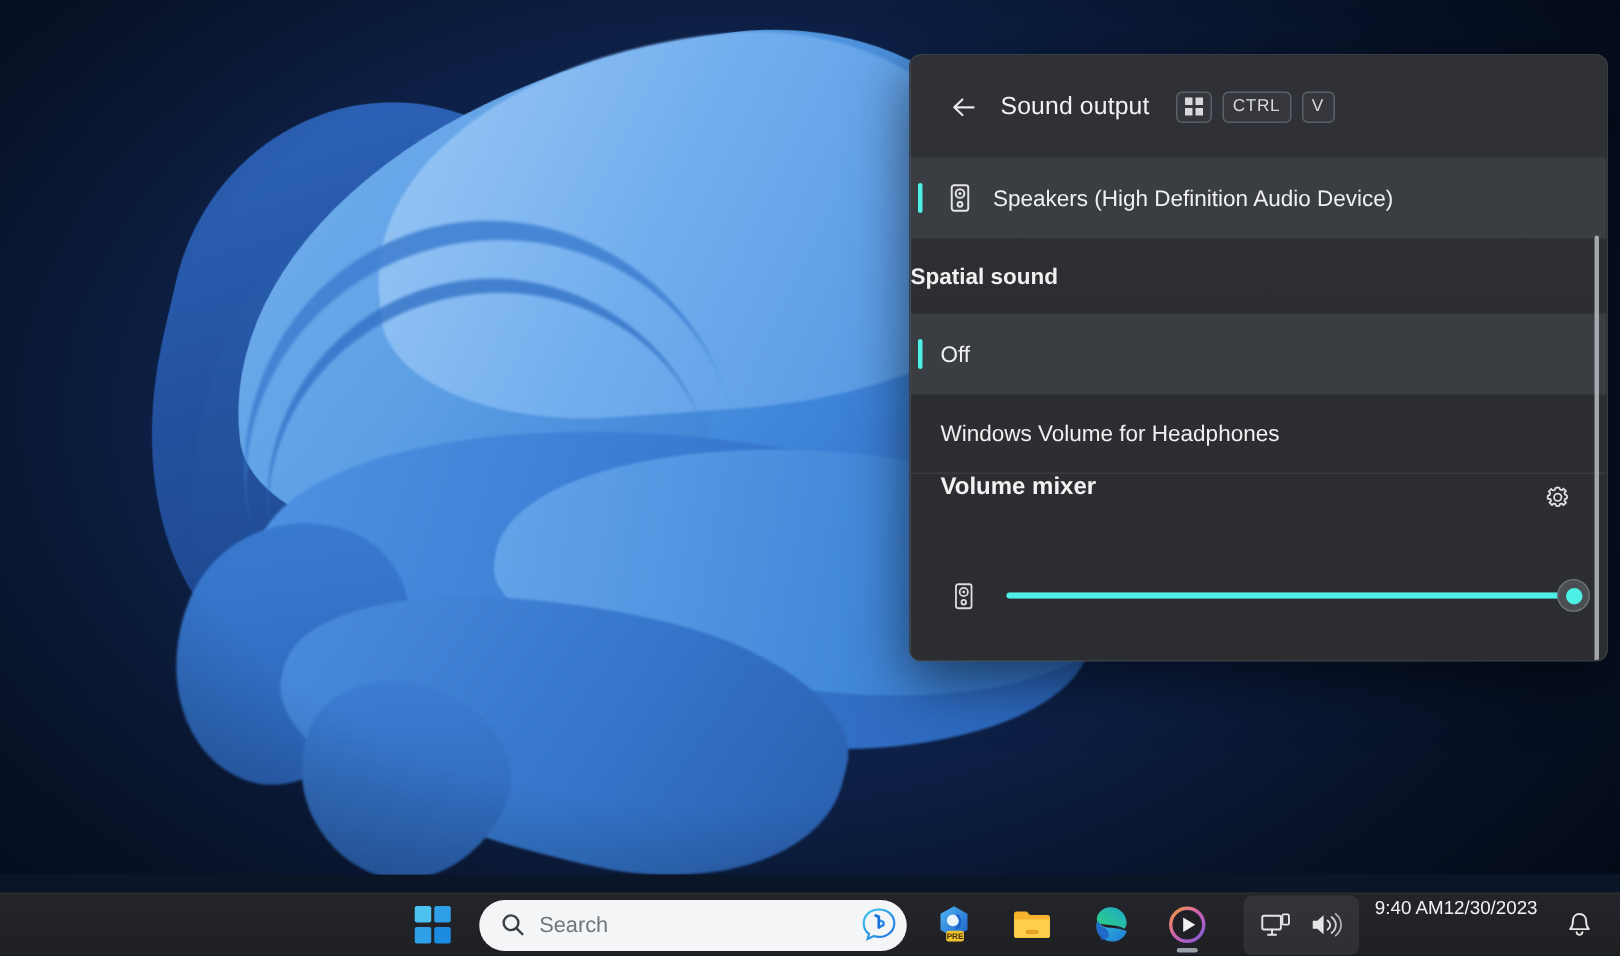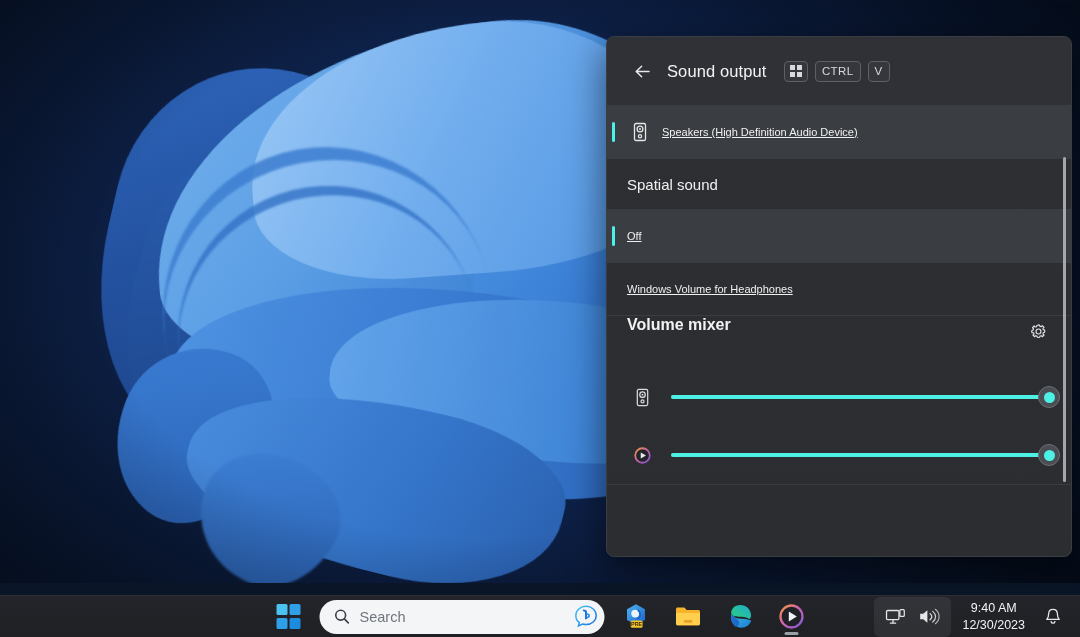--- a/index.html
+++ b/index.html
@@ -115,21 +115,21 @@
     filter: blur(0.7px);
   }
   .vignette {
     position: absolute; inset: 0;
     background: radial-gradient(ellipse 820px 560px at 44% 48%, rgba(0,0,0,0) 46%, rgba(3,9,20,.55) 82%, rgba(2,6,14,.86) 100%);
   }
 
   
   #panel {
     position: absolute; left: 606px; top: 36px;
-    width: 466px; height: 521px;
+    width: 466px; height: 405px;
     background: #2b2b2b;
     background: linear-gradient(180deg, #2d2f33 0%, #2b2d31 100%);
     border-radius: 8px;
     border: 1px solid #3a3d42;
     box-shadow: 0 12px 38px rgba(0,0,0,.55);
     overflow: hidden;
     color: #ffffff;
   }
   .panel-hdr {
     height: 68px; display: flex; align-items: center; gap: 10px;
@@ -159,27 +159,27 @@
   .row {
     position: relative; display: flex; align-items: center;
     height: 52px; padding-left: 20px; cursor: pointer;
   }
   .row.sel { background: #3a3d42; }
   .row.sel::before {
     content: ""; position: absolute; left: 5px; top: 50%; transform: translateY(-50%);
     width: 3px; height: 20px; border-radius: 2px; background: #4cf0e4;
   }
   .row .ricon { width: 26px; display: flex; align-items: center; justify-content: center; margin-right: 9px; }
-  .row .rlabel { font-size: 11px; color: #f0f0f0; text-decoration: underline; }
+  .row .rlabel { font-size: 15px; color: #f0f0f0; }
   .row.plain { padding-left: 20px; }
   .row.plain .rlabel { padding-left: 0; }
 
   .sect-title {
-    font-size: 15px; color: #f0f0f0; font-weight: 400;
-    height: 50px; display: flex; align-items: center; padding-left: 20px;
+    font-size: 15px; color: #f0f0f0; font-weight: 700;
+    height: 50px; display: flex; align-items: center; 
   }
 
   
   .mixer-hdr {
     height: 52px; display: flex; align-items: flex-start; justify-content: space-between;
     padding: 0 18px 0 20px;
     gap: 20px;
   }
   .mixer-title { font-size: 16px; font-weight: 600; color: #f2f2f2; }
   .gear-btn { width: 30px; height: 30px; display: flex; align-items: center; justify-content: center; border-radius: 4px; cursor: pointer; }
@@ -244,21 +244,21 @@
 
   .tray {
     position: absolute; right: 10px; display: flex; align-items: center; gap: 2px;
   }
   .tray-group {
     display: flex; align-items: center; gap: 12px;
     height: 40px; padding: 0 11px; border-radius: 6px;
     background: rgba(255,255,255,.07); cursor: pointer;
   }
   .clock {
-    display: flex; flex-direction: column; align-items: center; justify-content: center;
+    display: flex; flex-direction: row; align-items: flex-start; justify-content: center;
     height: 40px; padding: 0 9px; border-radius: 6px; cursor: pointer;
     font-size: 12.5px; color: #f2f2f2; line-height: 1.34;
   }
   .bell-btn { width: 34px; height: 40px; display: flex; align-items: center; justify-content: center; border-radius: 6px; cursor: pointer; }
 
   .tb-active {
     position: absolute; bottom: 3px; left: 50%; transform: translateX(-50%);
     width: 14px; height: 3px; border-radius: 2px; background: #9aa0a8;
   }
 </style>

